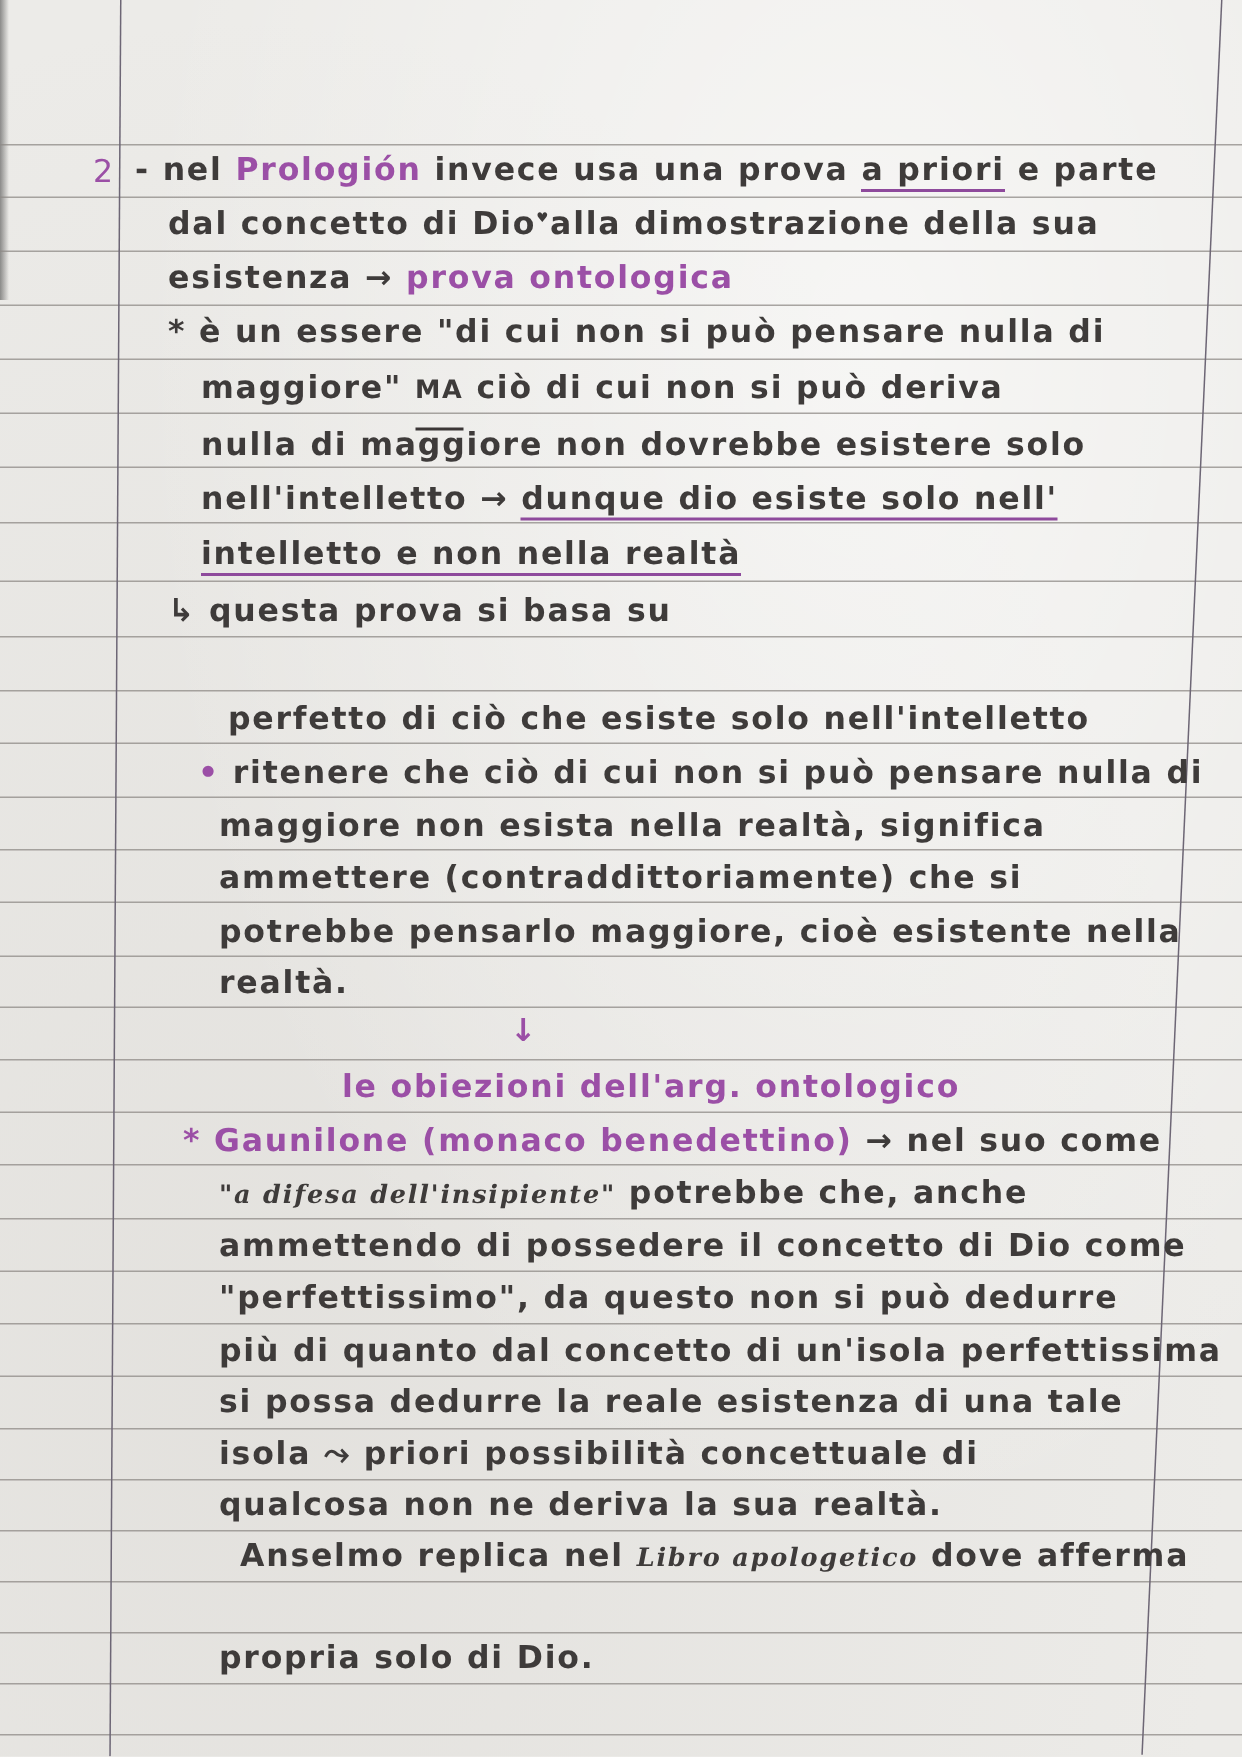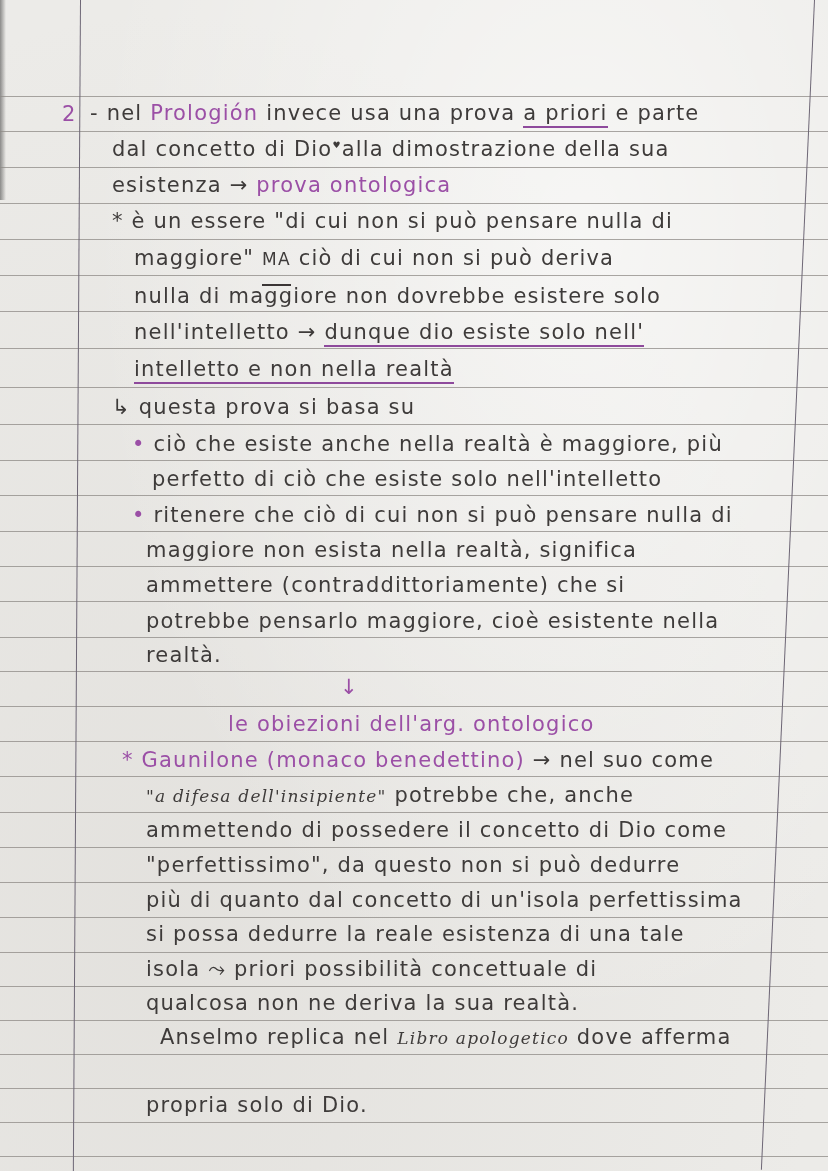--- a/index.html
+++ b/index.html
@@ -52,21 +52,21 @@
       transform-origin: top left;
       transform: rotate(2.6deg);
     }
     .line {
       position: absolute;
       white-space: nowrap;
       font-size: 21px;
       letter-spacing: 1.2px;
       color: #3e3b3a;
       font-family: "DejaVu Sans", sans-serif;
-      font-weight: 400;
+      font-weight: 700;
       text-align: center;
     }
     .purple { color: #9b4fa6; }
     .ul-purple { border-bottom: 2px solid #8e4a9c; padding-bottom: 1px; }
     .ul-dark { border-bottom: 2px solid #3b3636; padding-bottom: 15px; }
     .italic { font-style: italic; font-family: "DejaVu Serif", serif; font-size: 17px; }
     .num {
       position: absolute;
       font-size: 21px;
       color: #9b4fa6;
@@ -147,23 +147,20 @@
   </div>
 
   <div class="line" style="left:134px; top:357px;">
     <span class="ul-purple">intelletto e non nella realtà</span>
   </div>
 
   <div class="line" style="left:112px; top:395px;">
     <span>↳ questa prova si basa su</span>
   </div>
 
-  <div class="line" style="left:132px; top:432px;">
-    <span class="bullet">• </span><span>ciò che esiste anche nella realtà è maggiore, più</span>
-  </div>
   <div class="line" style="left:152px; top:467px;">
     <span>perfetto di ciò che esiste solo nell'intelletto</span>
   </div>
 
   <div class="line" style="left:132px; top:503px;">
     <span class="bullet">• </span><span>ritenere che ciò di cui non si può pensare nulla di</span>
   </div>
   <div class="line" style="left:146px; top:538px;">
     <span>maggiore non esista nella realtà, significa</span>
   </div>

